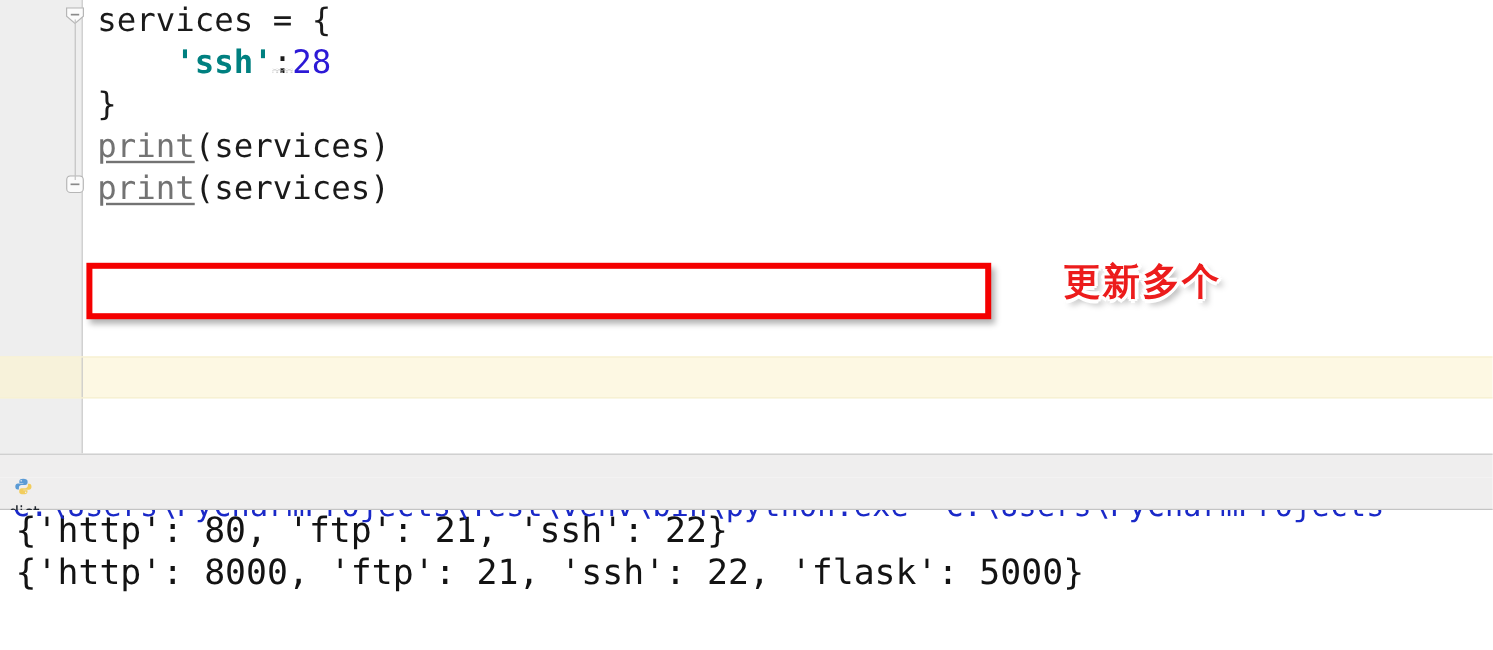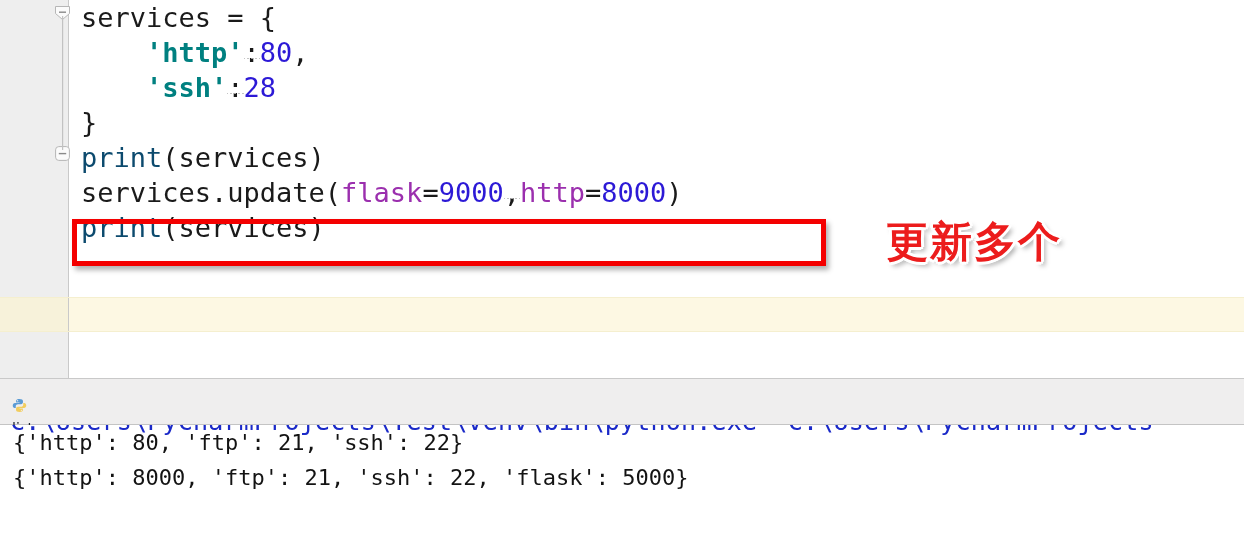--- a/index.html
+++ b/index.html
@@ -36,21 +36,21 @@
   }
   .cline {
     position: relative; height: 35px; line-height: 35px;
     font-size: 27px; letter-spacing: 0px;
     white-space: pre; color: #1a1a1a;
     padding-left: 11px;
   }
   .s-str   { color: #008080; font-weight: bold; }
   .s-num   { color: #2c19d6; }
   .s-kwarg { color: #9b2fae; }
-  .s-bi    { color: #0c4a6e; text-underline-offset: 3px; }
+  .s-bi    { color: #737373; text-decoration: underline; text-underline-offset: 3px; }
   .s-plain { color: #1a1a1a; }
   .s-punct { color: #1a1a1a; }
 
   
   .squig {
     position: relative;
   }
   .squig::after {
     content: "";
     position: absolute; left: 0; right: 0; bottom: 7px; height: 4px;
@@ -76,21 +76,21 @@
   
   .annot-box {
     position: absolute; left: 72px; top: 219px; width: 754px; height: 47px;
     border: 5px solid #f40000; background: transparent;
     box-shadow: 3px 4px 5px rgba(0,0,0,.30);
     pointer-events: none;
   }
   .annot-text {
     position: absolute; left: 886px; top: 214px;
     font-family: "DejaVu Sans", "Liberation Sans", sans-serif;
-    font-size: 42px; font-weight: bold; color: #ec1c1c;
+    font-size: 31px; font-weight: bold; color: #ec1c1c;
     letter-spacing: 2px; white-space: nowrap;
     text-shadow:
       -2px -2px 0 #fff,  2px -2px 0 #fff, -2px 2px 0 #fff,  2px 2px 0 #fff,
       -3px 0 0 #fff, 3px 0 0 #fff, 0 -3px 0 #fff, 0 3px 0 #fff,
        4px 4px 5px rgba(0,0,0,.35);
   }
 
   
   .splitter {
     position: absolute; left: 0; top: 378px; width: 1244px; height: 20px;
@@ -112,21 +112,21 @@
   .tab-close {
     font-family: "DejaVu Sans", "Liberation Sans", sans-serif;
     font-size: 15px; color: #9b9b9b; line-height: 1;
   }
 
   .console {
     position: absolute; left: 0; top: 425px; width: 1244px; height: 117px;
     background: #ffffff; overflow: hidden;
   }
   .con-line {
-    height: 35px; line-height: 35px; font-size: 22px;
+    height: 35px; line-height: 35px; font-size: 29px;
     white-space: pre; padding-left: 13px; color: #131313;
   }
   .con-path {
     position: absolute; left: 10px; top: -21px;
     font-size: 25px; line-height: 35px; white-space: pre;
     color: #1a29c8; letter-spacing: .2px;
   }
 </style>
 </head>
 <body>
@@ -151,25 +151,23 @@
         </svg>
       </div>
 
       <svg style="position:absolute;left:62px;top:16px;" width="2" height="134">
         <rect x="0" y="0" width="1.2" height="134" fill="#c2c2c2"></rect>
       </svg>
     </div>
 
     <div class="code-area" id="code-area">
         <div class="cline" id="line-dict-open"><span class="s-plain">services = {</span></div>
-        <div class="cline" id="line-http"><span class="s-plain">    </span><span class="s-str">'http'</span><span class="s-punct squig">:</span><span class="s-num">80</span><span class="s-plain">,</span></div>
         <div class="cline" id="line-ssh"><span class="s-plain">    </span><span class="s-str">'ssh'</span><span class="s-punct squig">:</span><span class="s-num">28</span></div>
         <div class="cline" id="line-dict-close"><span class="s-plain">}</span></div>
         <div class="cline" id="line-print-1"><span class="s-bi">print</span><span class="s-plain">(services)</span></div>
-        <div class="cline" id="line-update"><span class="s-plain">services.update(</span><span class="s-kwarg">flask</span><span class="s-plain">=</span><span class="s-num">9000</span><span class="s-plain squig">,</span><span class="s-kwarg">http</span><span class="s-plain">=</span><span class="s-num">8000</span><span class="s-plain">)</span></div>
         <div class="cline" id="line-print-2"><span class="s-bi">print</span><span class="s-plain">(services)</span></div>
       </div>
 
     <div class="caret-row">
       <div class="caret-row-gutter"></div>
     </div>
 
     <div class="annot-box"></div>
 
     <div class="annot-text">更新多个</div>

